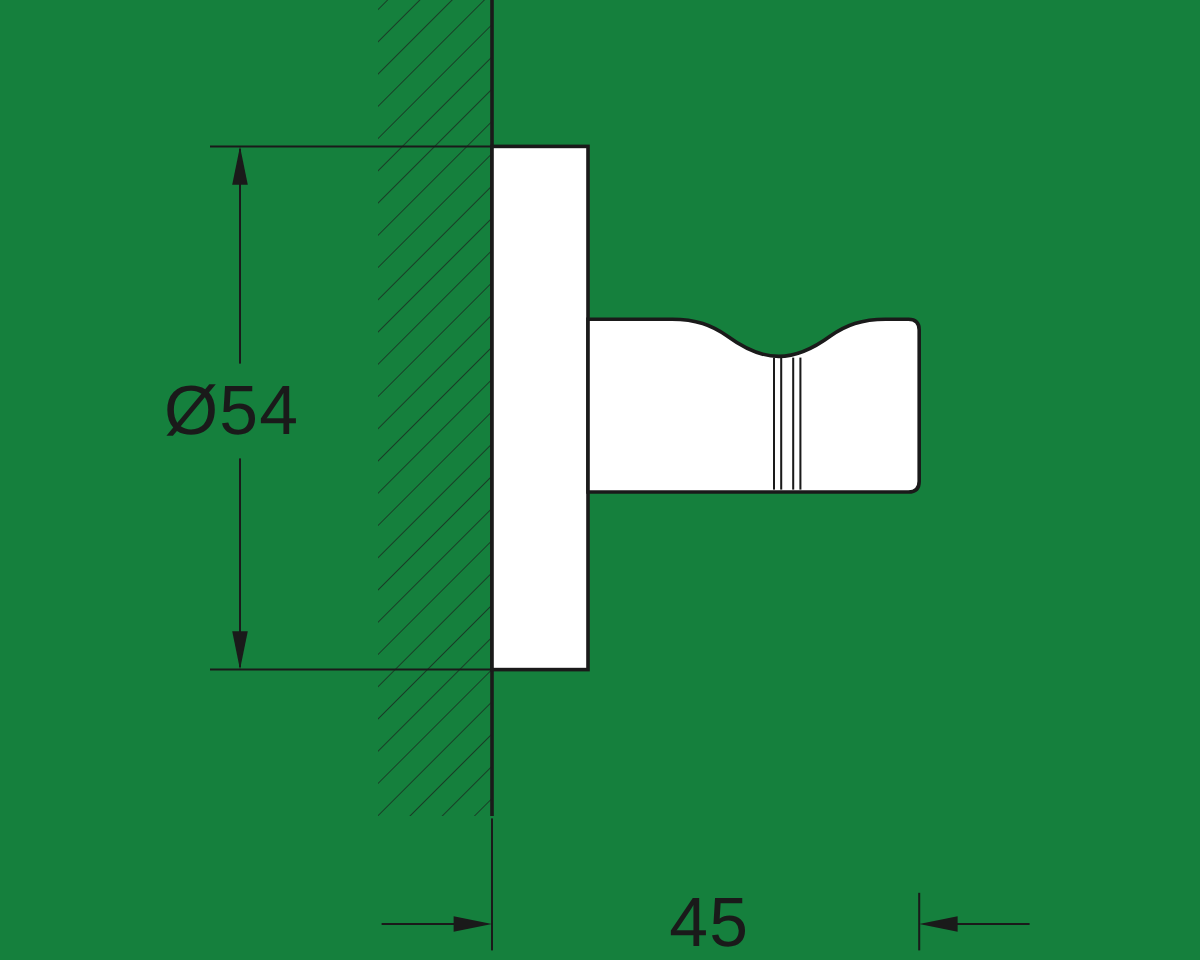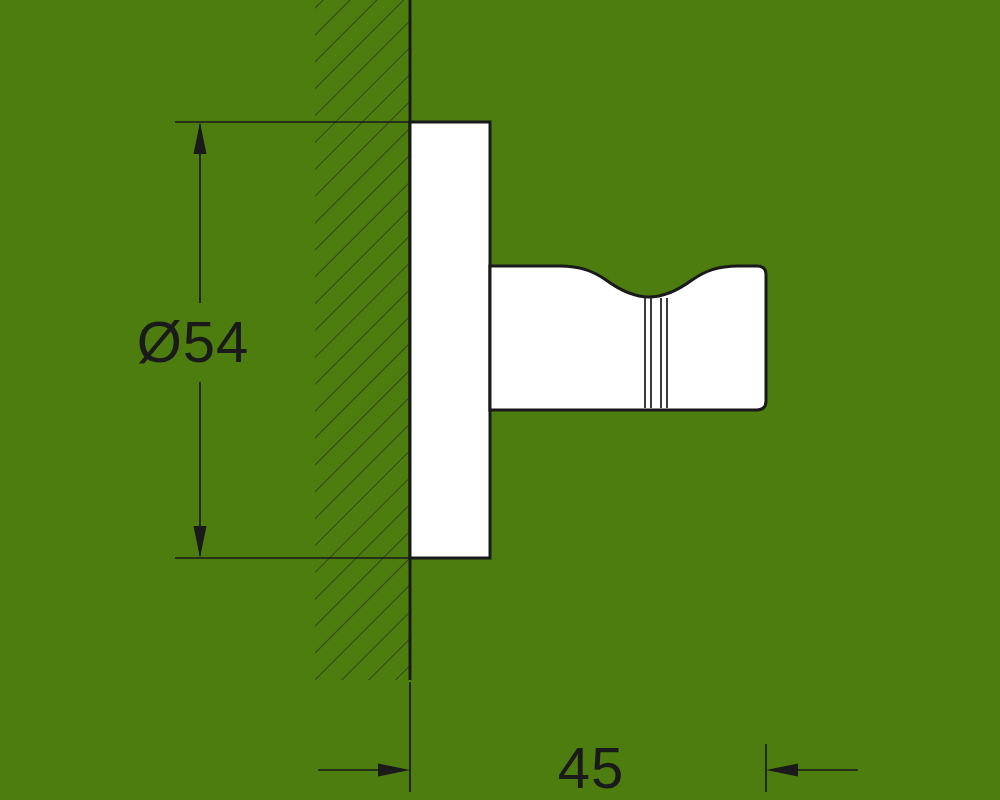--- a/index.html
+++ b/index.html
@@ -4,21 +4,21 @@
 <style>
   html, body {
     margin: 0;
     padding: 0;
     background: #ffffff;
   }
   .stage {
     position: relative;
     width: 1000px;
     height: 800px;
-    background: #4d7c0f;
+    background: #15803d;
     overflow: hidden;
     font-family: "Liberation Sans", sans-serif;
     text-align: center;
   }
   svg { display: block; }
   .thick  { stroke: #1a1a1a; stroke-width: 3;   fill: none; }
   .thin   { stroke: #1a1a1a; stroke-width: 1.7; fill: none; }
   .fillwhite { fill: #ffffff; }
   .arrow  { fill: #1a1a1a; stroke: none; }
   .dim-text {

